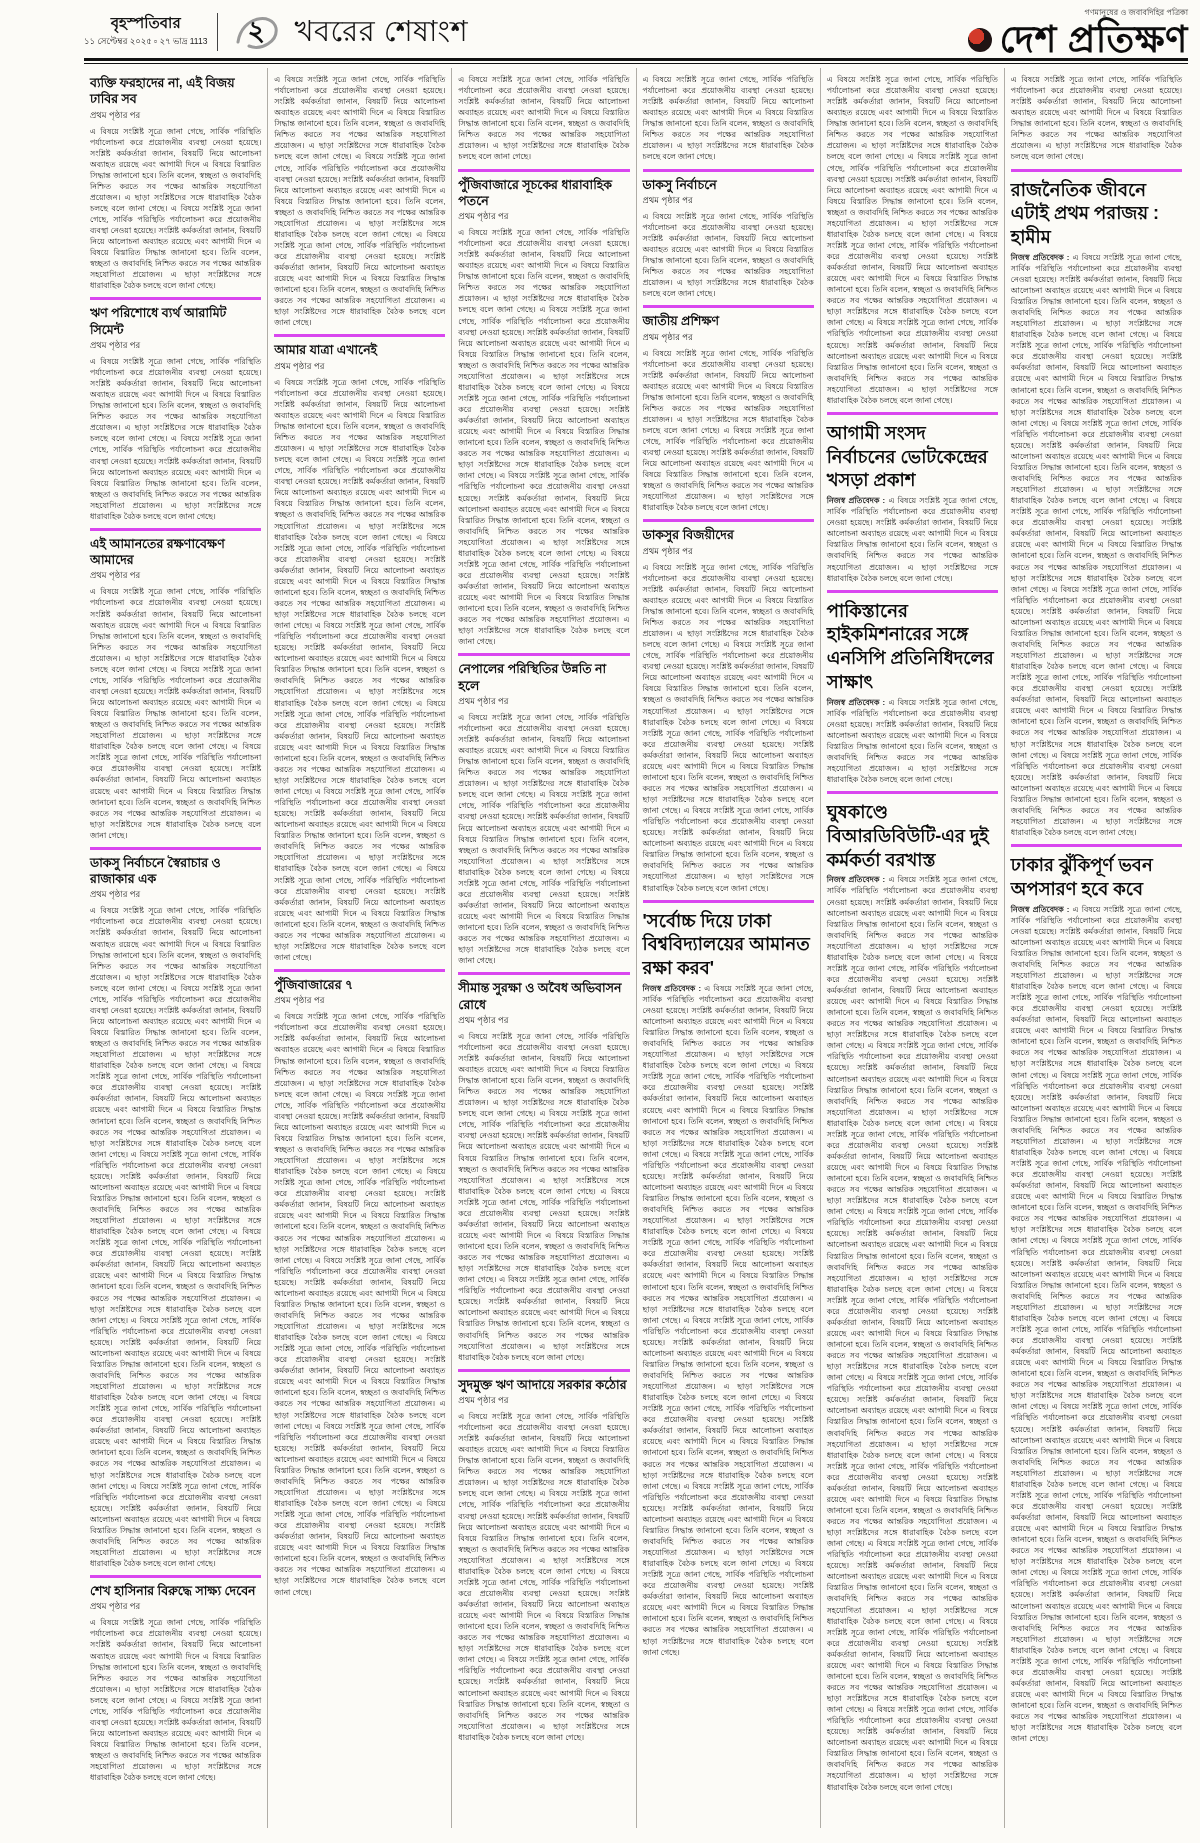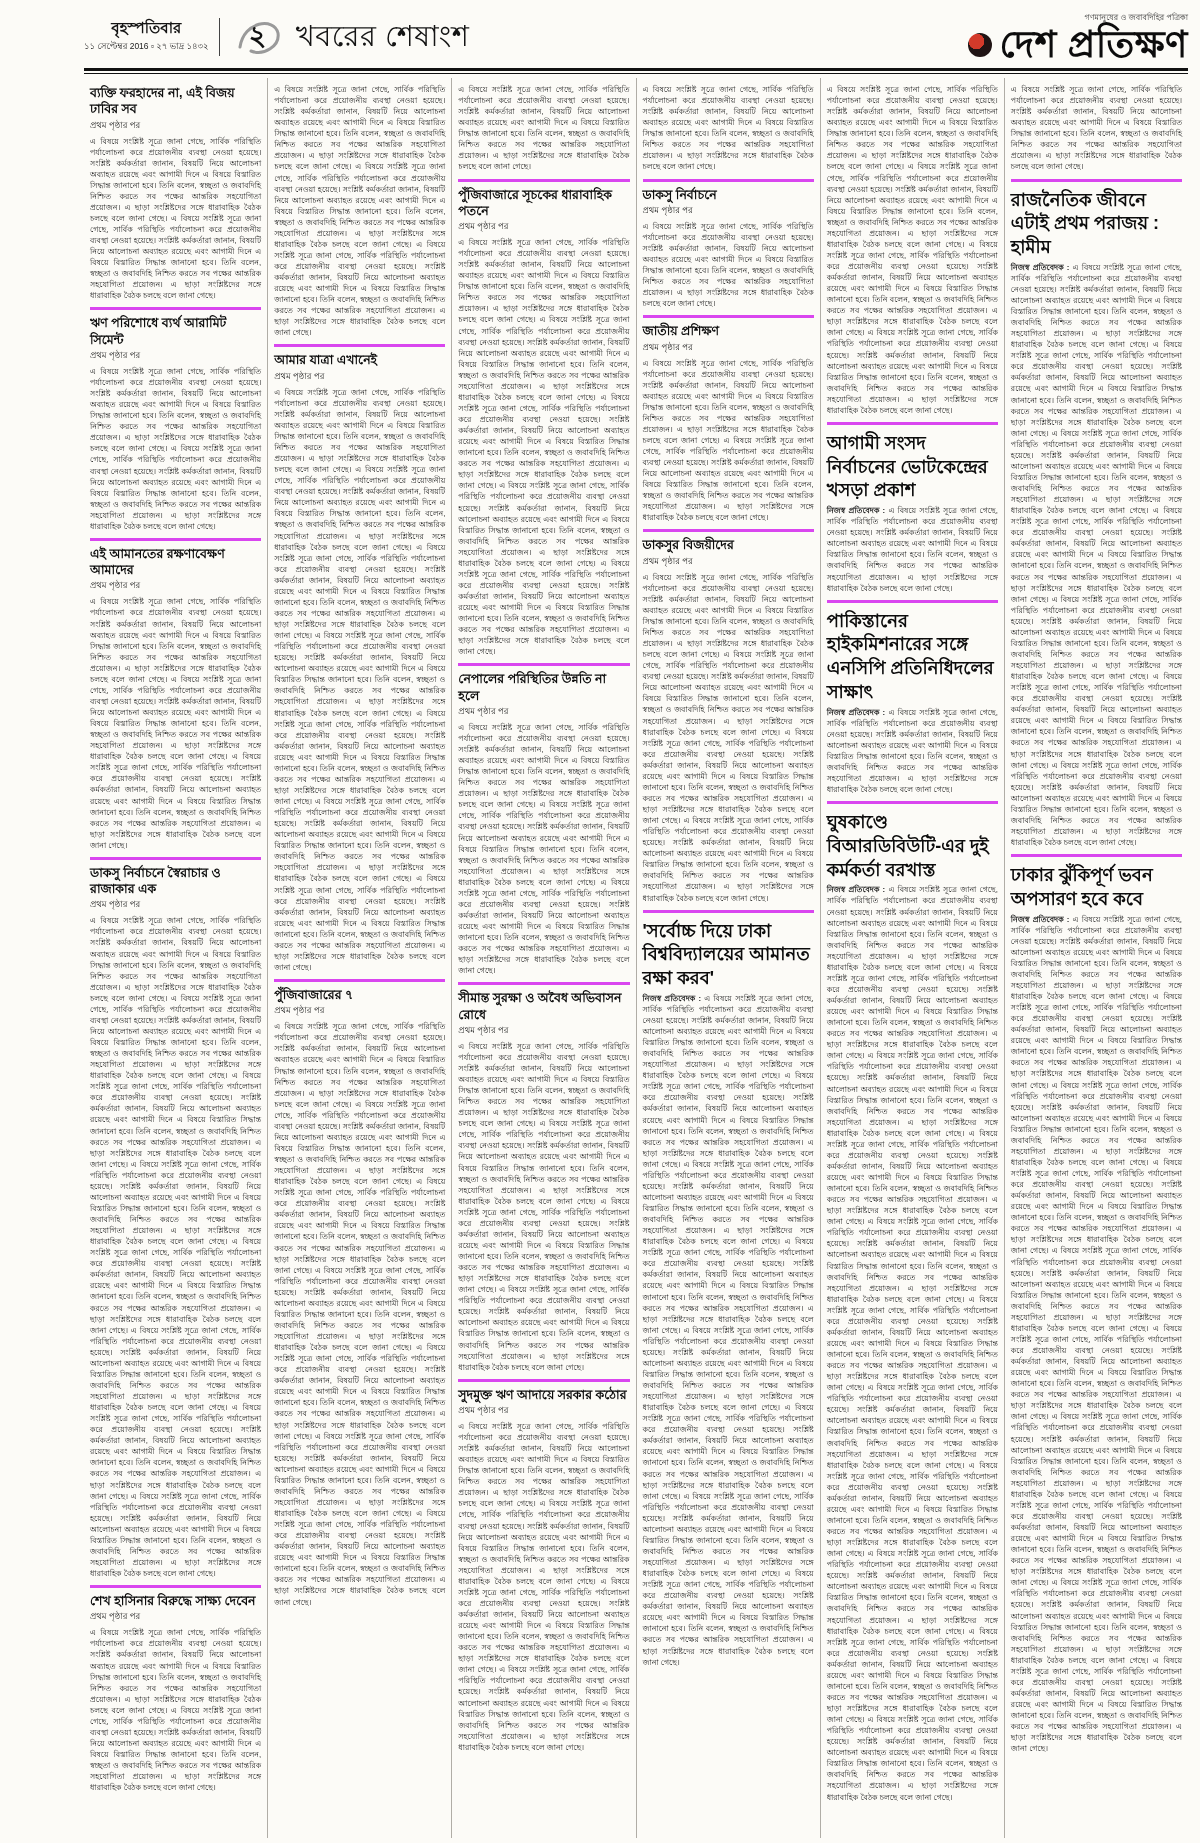--- a/index.html
+++ b/index.html
@@ -9,21 +9,21 @@
     font-family:"Liberation Sans","DejaVu Sans",sans-serif;
     color:#141414;
   }
   .page{
     position:relative;width:1200px;height:1843px;
     background:#fcfbf7;overflow:hidden;box-sizing:border-box;
   }
   
   header.pagehead{
     display:flex;align-items:flex-end;
-    padding:10px 12px 4px 84px;height:68px;box-sizing:border-box;gap:14px;
+    padding:10px 12px 4px 84px;height:58px;box-sizing:border-box;gap:14px;
   }
   .dateblock{
     text-align:center;padding:2px 10px 2px 0;border-right:1px solid #444;
     align-self:center;white-space:nowrap;
   }
   .weekday{font-size:15px;font-weight:bold;line-height:1.1;}
   .dateline{font-size:8.5px;margin-top:3px;color:#222;}
   .pagenum-wrap{position:relative;width:48px;height:44px;align-self:center;flex:0 0 auto;}
   .pagenum-wrap svg{position:absolute;left:0;top:0;}
   .pagenum{
@@ -74,21 +74,21 @@
   p.body b.rep{font-weight:bold;}
 </style>
 </head>
 <body>
 
 <div class="page">
 
   <header class="pagehead">
     <div class="dateblock">
       <div class="weekday">বৃহস্পতিবার</div>
-      <div class="dateline">১১ সেপ্টেম্বর 2016 ▫ ২৭ ভাদ্র ১৪৩২</div>
+      <div class="dateline">১১ সেপ্টেম্বর ২০২৫ ▫ ২৭ ভাদ্র 1113</div>
     </div>
 
     <div class="pagenum-wrap">
       <svg width="48" height="44" viewBox="0 0 48 44" aria-hidden="true">
         <path d="M6 32 C 10 6, 40 2, 44 18 C 46 31, 30 41, 17 36" fill="none" stroke="#9a9a9a" stroke-width="3" stroke-linecap="round"></path>
       </svg>
       <span class="pagenum">২</span>
     </div>
 
     <div class="section-title">খবরের শেষাংশ</div>

